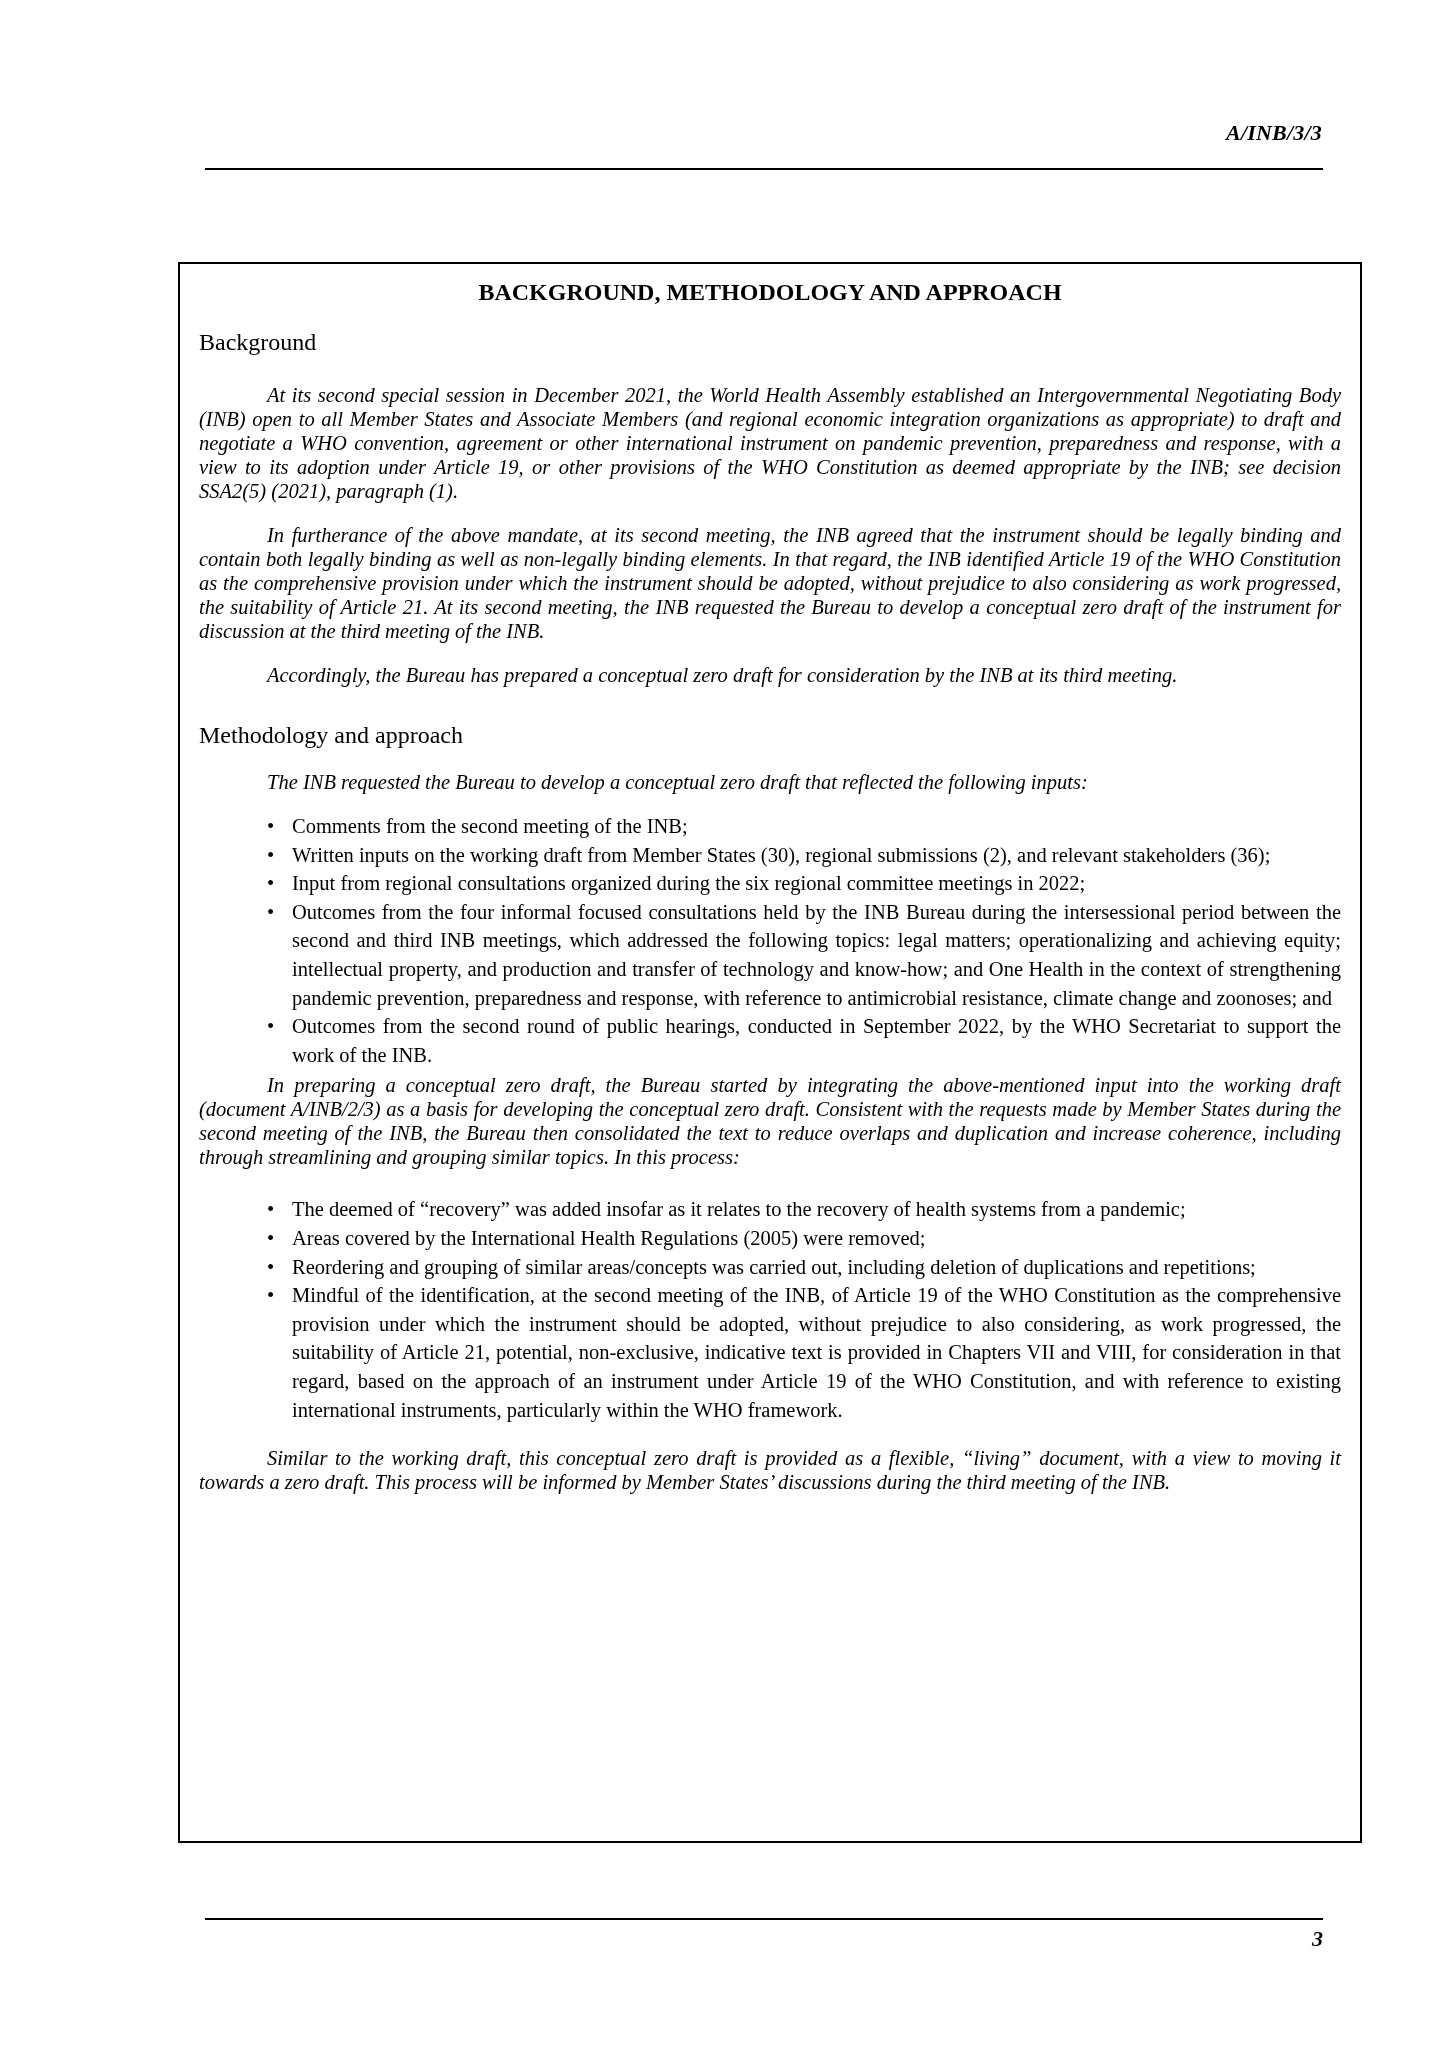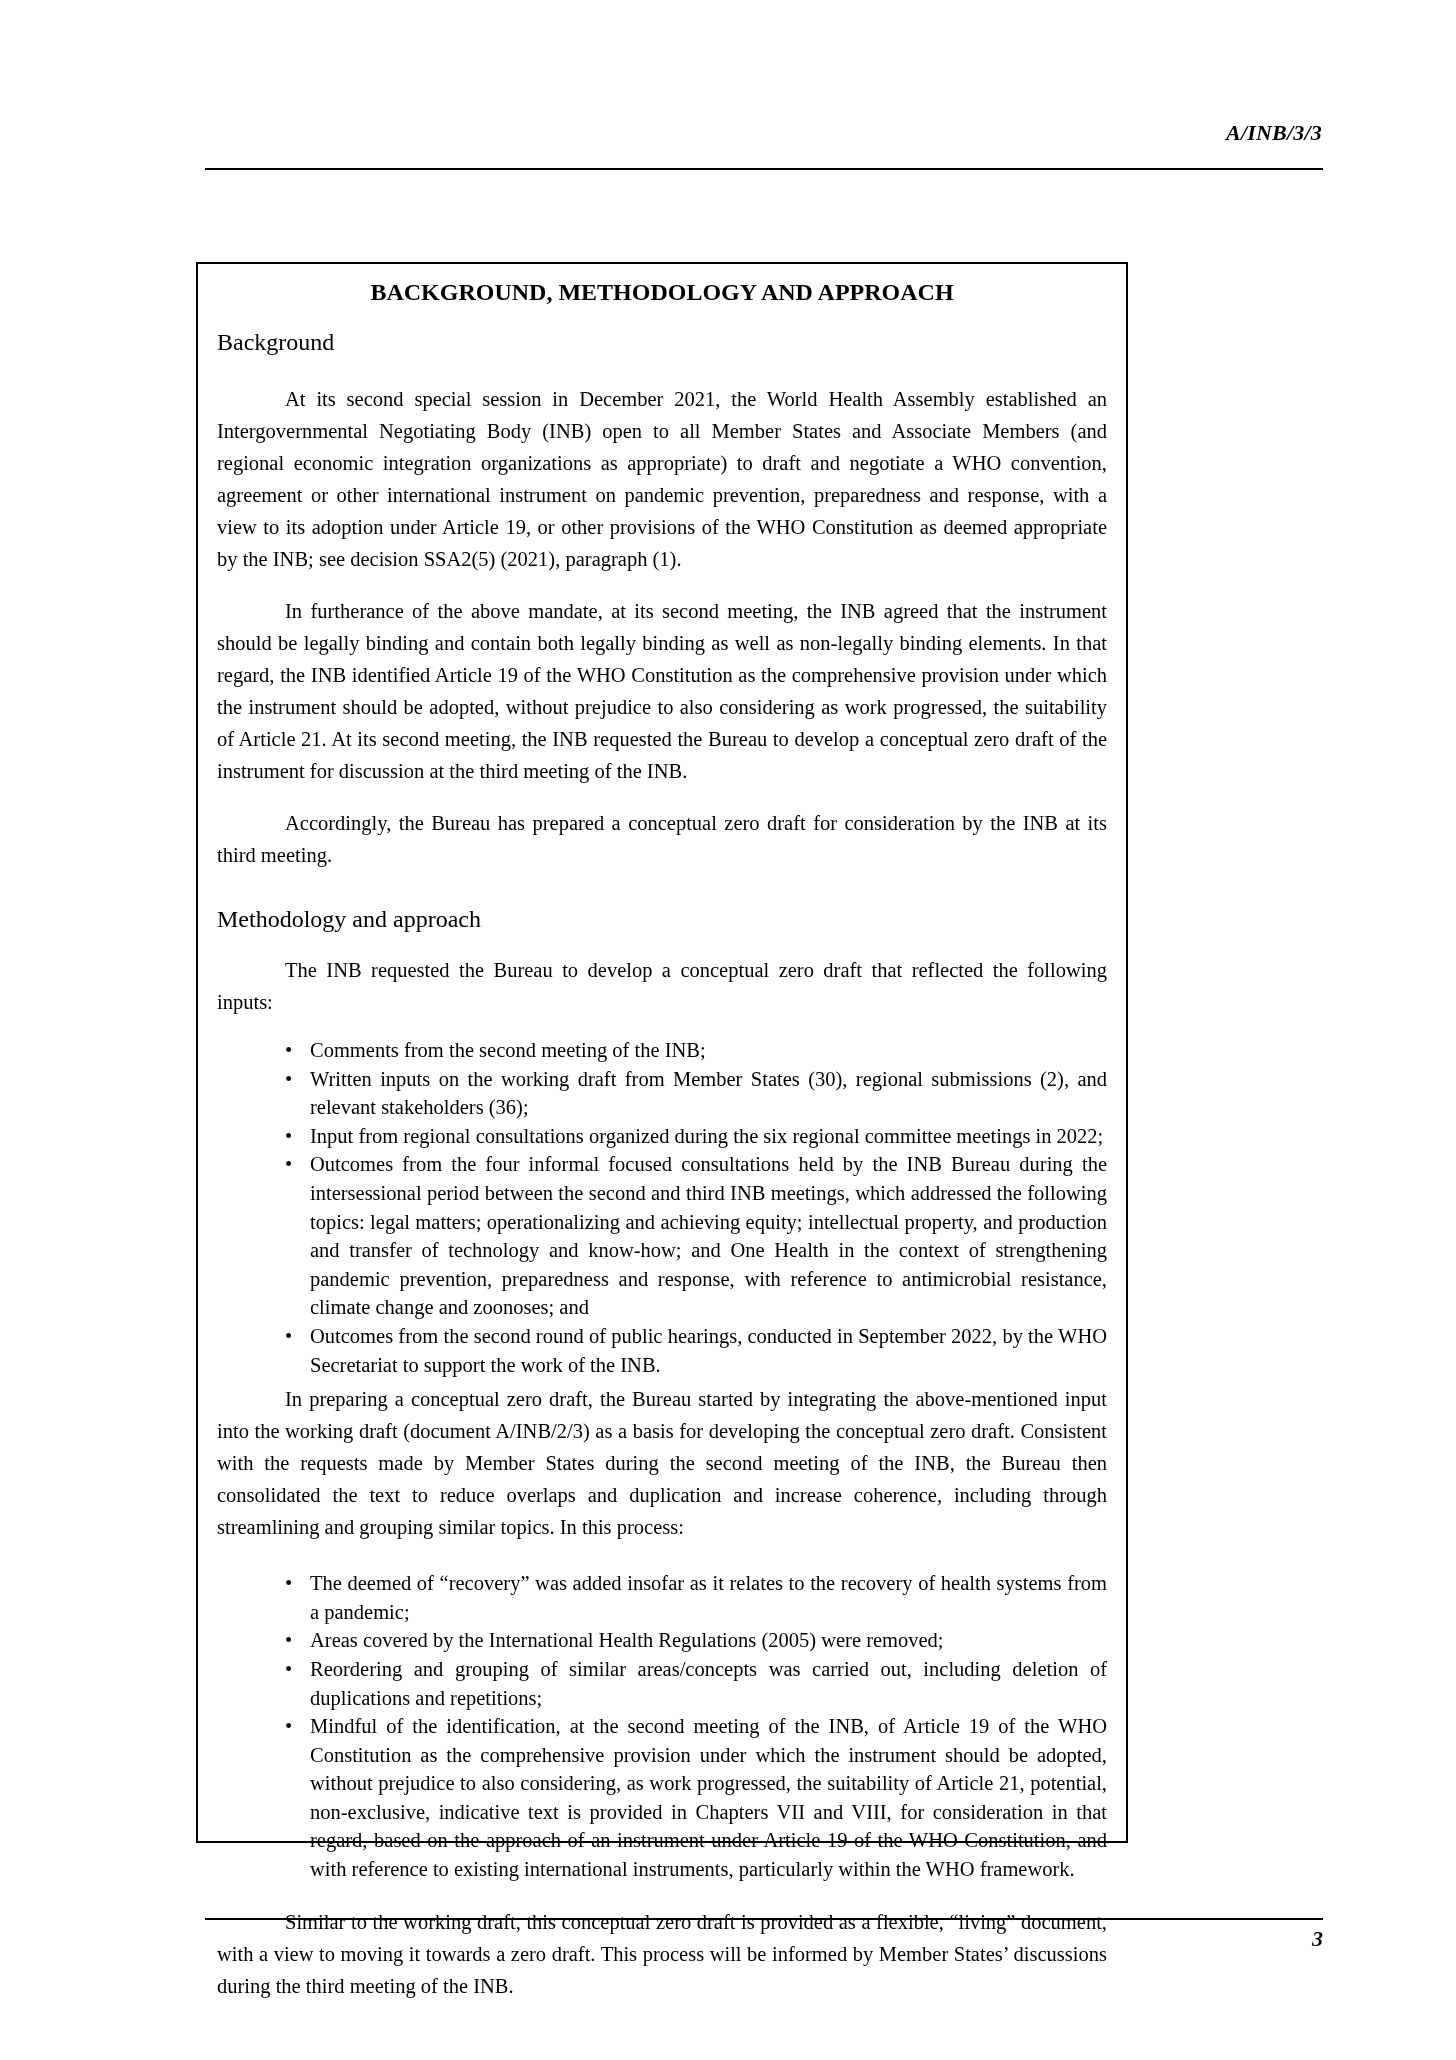--- a/index.html
+++ b/index.html
@@ -1,23 +1,23 @@
 <!DOCTYPE html>
 <html><head>
 <meta charset="utf-8">
 <style>
   html, body { margin: 0; padding: 0; background: #ffffff; }
   body { width: 1456px; height: 2060px; position: relative; font-family: "Liberation Serif", "DejaVu Serif", serif; color: #000; }
   .doc-ref { position: absolute; top: 120px; right: 134px; font-weight: bold; font-style: italic; font-size: 22px; letter-spacing: 0.2px; }
   .header-rule { position: absolute; top: 168px; left: 205px; width: 1118px; height: 0; border-top: 2px solid #000; }
-  .box { position: absolute; top: 262px; left: 196px; width: 932px; height: 1581px; border: 2px solid #000; box-sizing: border-box; }
+  .box { position: absolute; top: 262px; left: 178px; width: 1184px; height: 1581px; border: 2px solid #000; box-sizing: border-box; }
   .box-inner { position: absolute; top: 0; left: 19px; right: 19px; }
   .main-title { text-align: center; font-weight: bold; font-size: 24px; margin-top: 12px; line-height: 32px; }
   .sec-h { font-weight: normal; font-size: 24px; line-height: 30px; }
-  .p { font-size: 20.5px; line-height: 32px; text-align: justify; margin: 0; }
+  .p { font-size: 20.5px; line-height: 24px; text-align: justify; margin: 0; font-style: italic; }
   .indent { text-indent: 68px; }
   ul.bullets { list-style: none; margin: 0; padding: 0 0 0 68px; }
   ul.bullets li { position: relative; padding-left: 25px; font-size: 20.5px; line-height: 28.6px; text-align: justify; }
   ul.bullets li .bullet { position: absolute; left: 0; top: 0; }
   .footer-rule { position: absolute; top: 1918px; left: 205px; width: 1118px; border-top: 2px solid #000; }
   .page-num { position: absolute; top: 1926px; right: 133px; font-weight: bold; font-style: italic; font-size: 22px; }
 </style>
 </head>
 <body>
 

